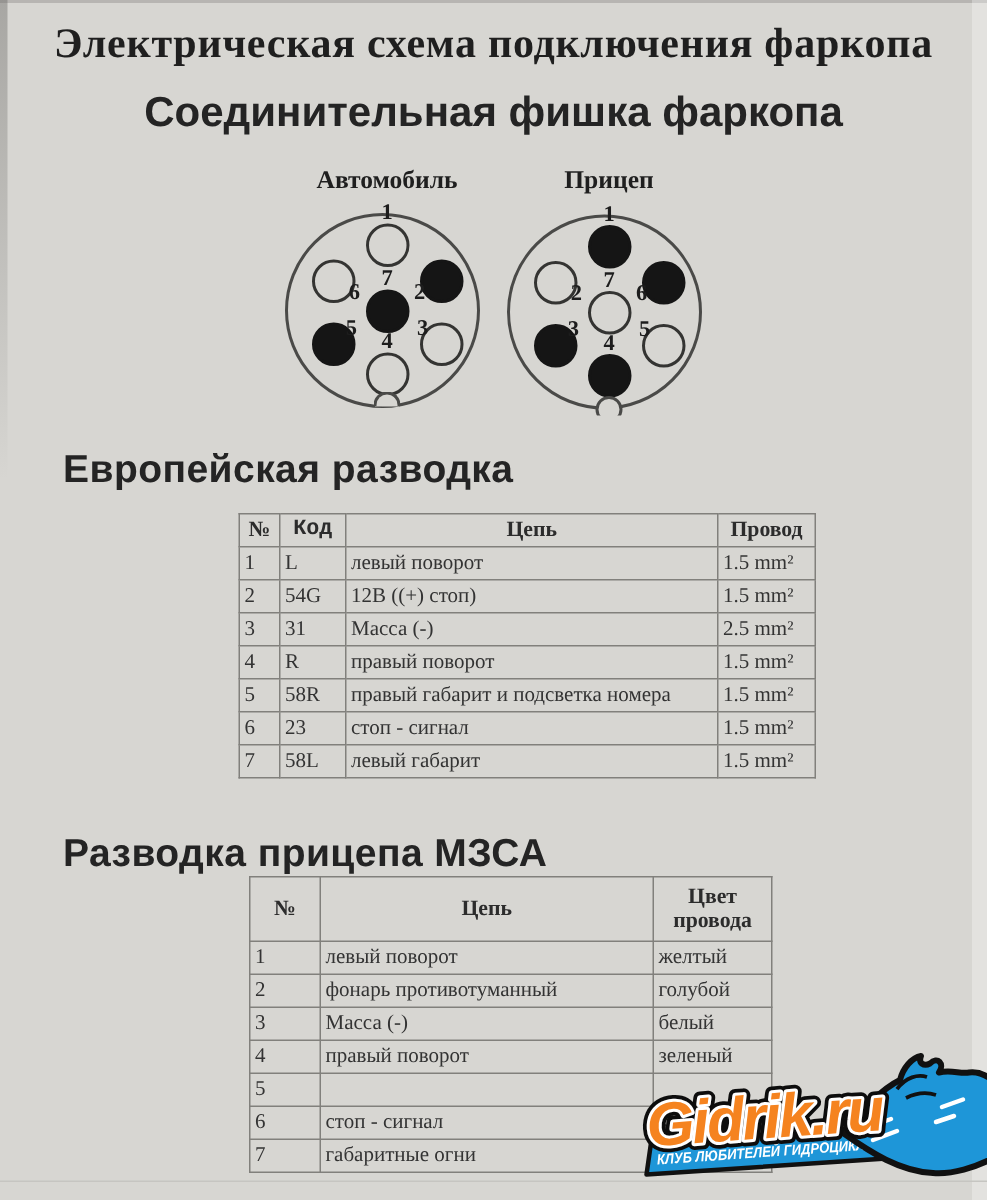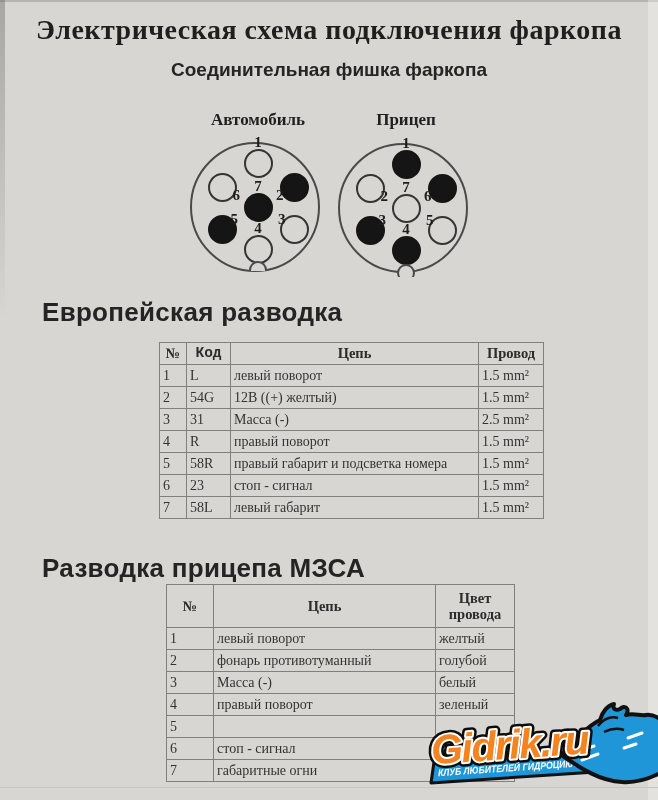--- a/index.html
+++ b/index.html
@@ -8,21 +8,21 @@
   
   .edge-top{position:absolute;top:0;left:0;right:0;height:2px;background:#9c9b98;opacity:.55;}
   .edge-left{position:absolute;top:0;left:0;width:5px;height:320px;
              background:linear-gradient(to bottom, rgba(110,109,106,.45), rgba(110,109,106,0));}
   .edge-right{position:absolute;top:0;right:0;width:10px;height:100%;background:rgba(255,255,255,.30);}
   .scan-line{position:absolute;left:0;right:0;top:787px;height:1px;background:#c6c5c1;}
 
   .title{position:absolute;top:14px;left:0;width:100%;text-align:center;
          font-size:28px;font-weight:bold;letter-spacing:.5px;color:#1f1f1f;}
   .subtitle{position:absolute;top:59px;left:0;width:100%;text-align:center;
-            font-family:"Liberation Sans",sans-serif;font-size:19px;font-weight:bold;color:#242424;}
+            font-family:"Liberation Sans",sans-serif;font-size:28px;font-weight:bold;color:#242424;}
 
   .conn-label{position:absolute;top:110px;width:140px;text-align:center;
               font-size:17px;font-weight:bold;color:#1f1f1f;}
   #conn-label-left{left:188px;} #conn-label-right{left:336px;}
 
   .connector{position:absolute;width:140px;height:140px;}
   #connector-left{left:188px;top:138px;} #connector-right{left:336px;top:139px;}
   .conn-circle{position:absolute;left:2px;top:4px;width:130px;height:130px;box-sizing:border-box;
                border:2.5px solid #4a4a48;border-radius:50%;}
   .pin{position:absolute;width:29px;height:29px;box-sizing:border-box;border-radius:50%;
@@ -143,21 +143,21 @@
       <tbody>
         <tr>
           <td>1</td>
           <td>L</td>
           <td>левый поворот</td>
           <td>1.5 mm²</td>
         </tr>
         <tr>
           <td>2</td>
           <td>54G</td>
-          <td>12В ((+) желтый)</td>
+          <td>12В ((+) стоп)</td>
           <td>1.5 mm²</td>
         </tr>
         <tr>
           <td>3</td>
           <td>31</td>
           <td>Масса (-)</td>
           <td>2.5 mm²</td>
         </tr>
         <tr>
           <td>4</td>

